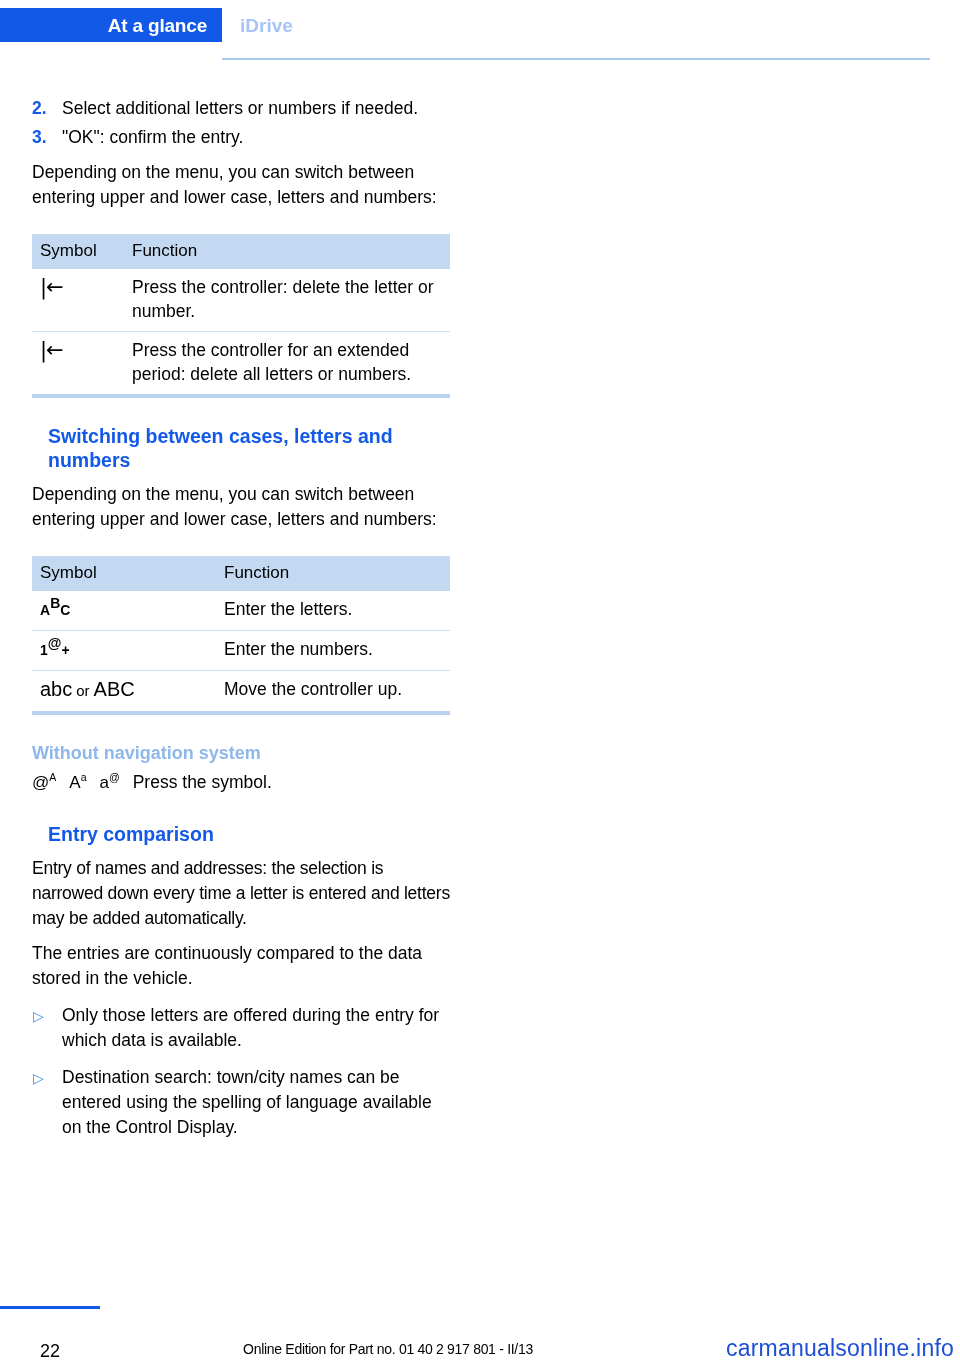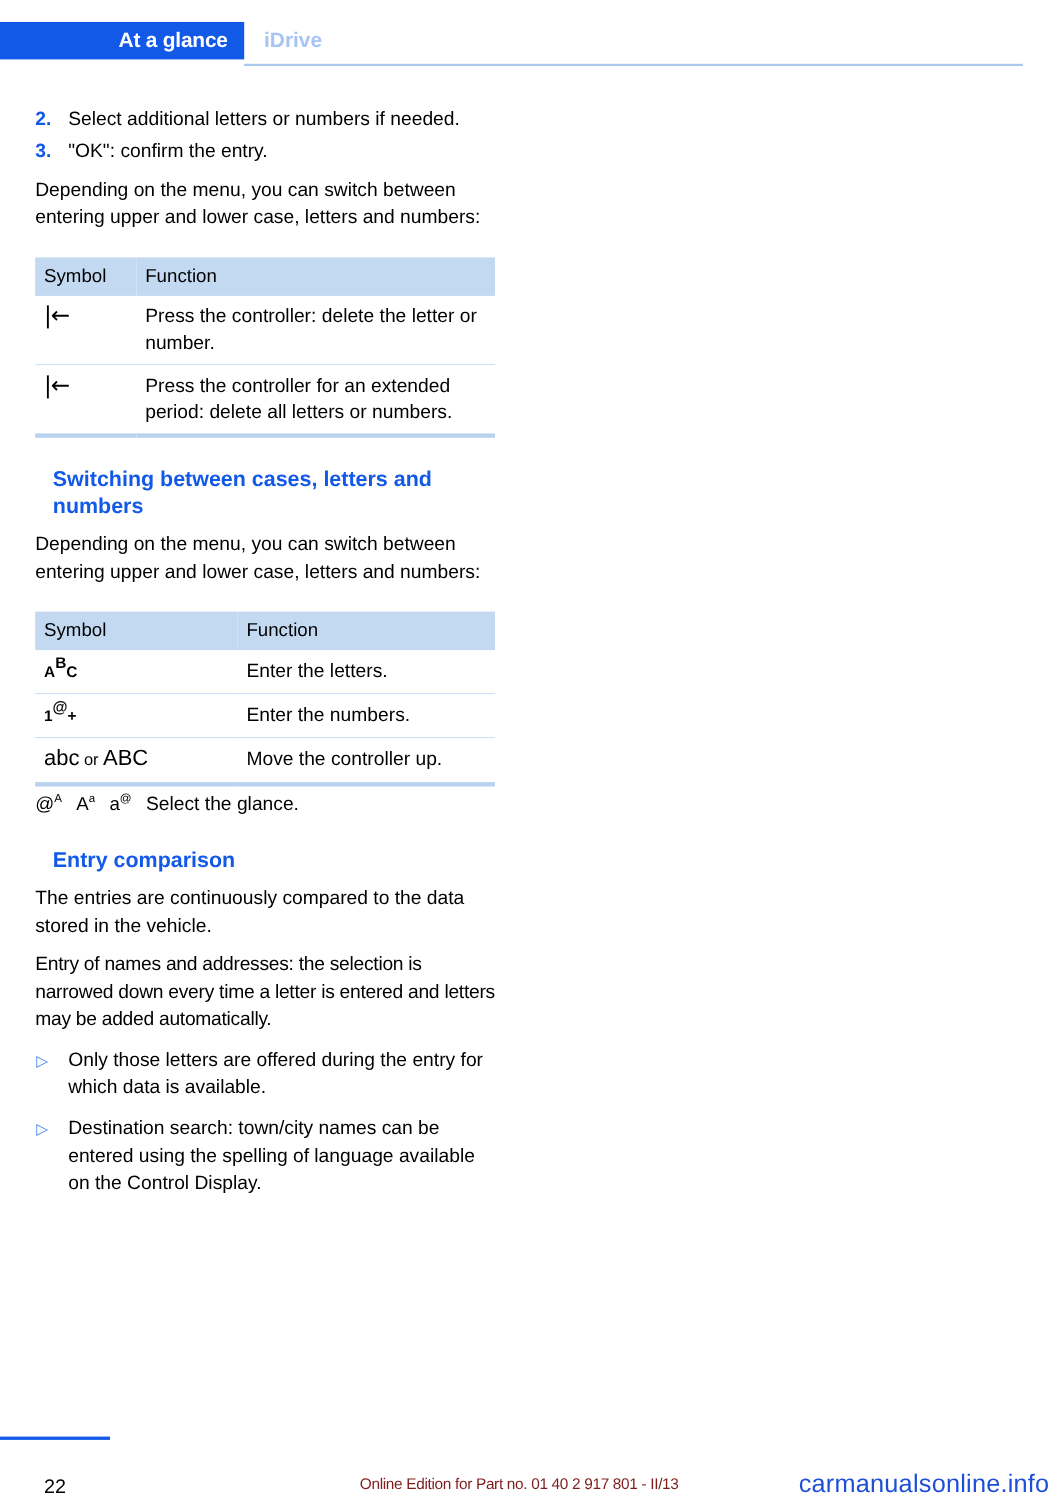--- a/index.html
+++ b/index.html
@@ -13,21 +13,21 @@
     position: relative;
     font-family: "Liberation Sans", sans-serif;
     color: #000000;
     overflow: hidden;
   }
 
   
   .header {
     position: absolute;
     left: 0;
-    top: 20px;
+    top: 8px;
     width: 876px;
     height: 34px;
   }
   .header-tab {
     position: absolute;
     left: 0;
     top: 0;
     width: 222px;
     height: 34px;
     background: #1259e8;
@@ -209,25 +209,25 @@
     top: 1341px;
     width: 100px;
     text-align: center;
     font-size: 18px;
     color: #000;
   }
   .footer-edition {
     position: absolute;
     left: 0;
     top: 1341px;
-    width: 944px;
+    width: 776px;
     text-align: center;
     font-size: 14px;
     letter-spacing: -0.3px;
-    color: #7f1d1d;
+    color: #000000;
   }
   .watermark {
     position: absolute;
     right: 6px;
     top: 1335px;
     font-size: 23px;
     color: #1d4ed8;
     letter-spacing: 0.2px;
     white-space: nowrap;
   }
@@ -304,27 +304,28 @@
       </tr>
       <tr>
         <td class="col-sym">
           <span class="symcell"><span class="abc-big">abc</span><span class="or-word">or</span><span class="abc-big">ABC</span></span>
         </td>
         <td>Move the controller up.</td>
       </tr>
     </tbody>
   </table>
 
+  <h3 class="heading-secondary">Without navigation system</h3>
   <p class="symbol-line">
-    <span class="gl"><span>@</span><span class="sup">A</span></span><span class="gl"><span>A</span><span class="sup">a</span></span><span class="gl"><span>a</span><span class="sup">@</span></span><span>Select the glance.</span>
+    <span class="gl"><span>@</span><span class="sup">A</span></span><span class="gl"><span>A</span><span class="sup">a</span></span><span class="gl"><span>a</span><span class="sup">@</span></span><span>Press the symbol.</span>
   </p>
 
   <h2 class="heading-primary">Entry comparison</h2>
+  <p class="para tight">Entry of names and addresses: the selection is narrowed down every time a letter is entered and letters may be added automatically.</p>
   <p class="para">The entries are continuously compared to the data stored in the vehicle.</p>
-  <p class="para tight">Entry of names and addresses: the selection is narrowed down every time a letter is entered and letters may be added automatically.</p>
 
   <div class="bullet">
     <span class="bullet-mark">▷</span>
     <span>Only those letters are offered during the entry for which data is available.</span>
   </div>
   <div class="bullet">
     <span class="bullet-mark">▷</span>
     <span>Destination search: town/city names can be entered using the spelling of language available on the Control Display.</span>
   </div>
 

